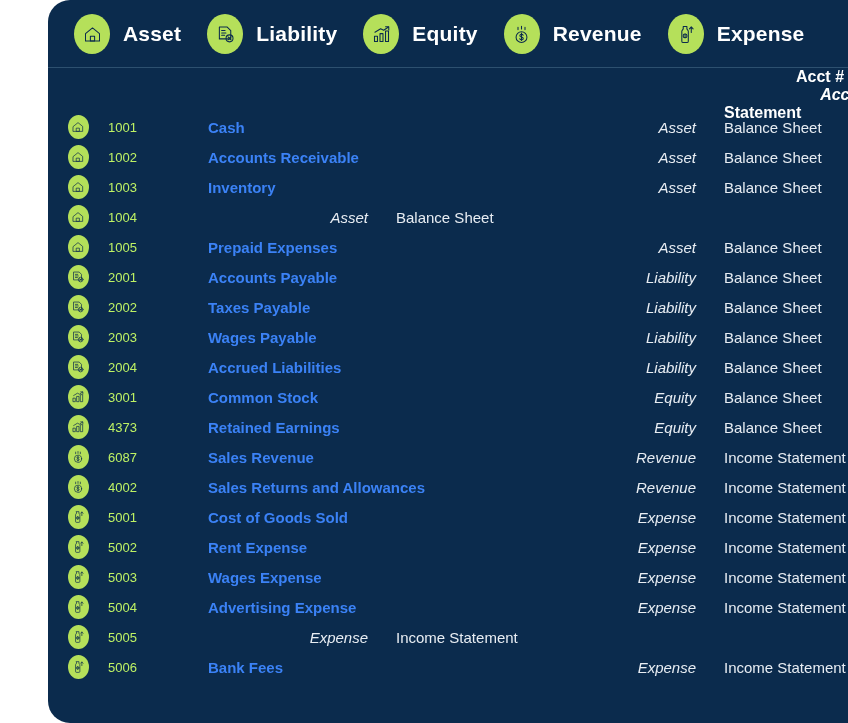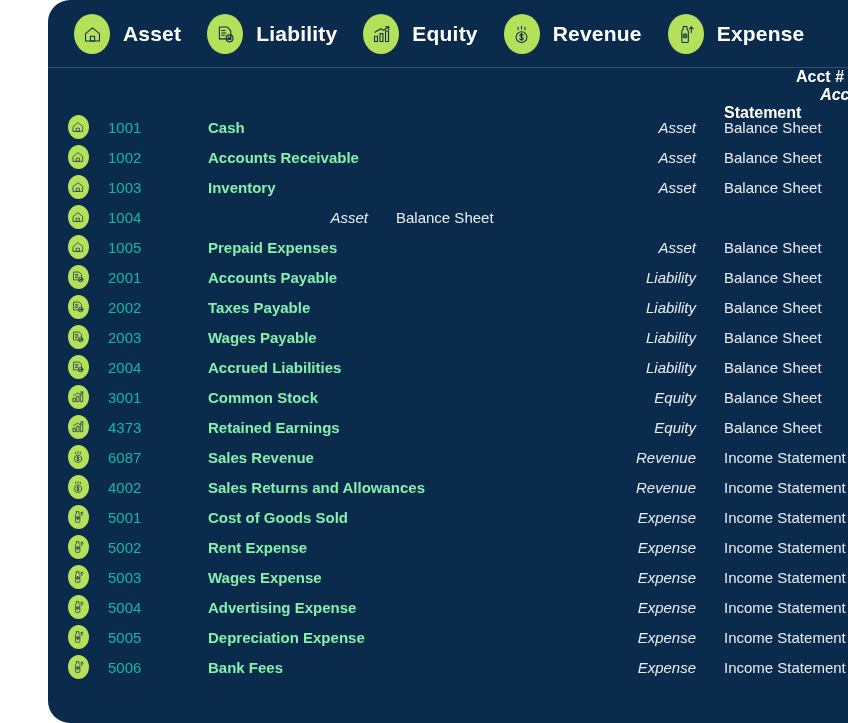--- a/index.html
+++ b/index.html
@@ -89,26 +89,26 @@
   .c-icon {
     flex: 0 0 auto;
     width: 60px;
     display: flex;
     justify-content: center;
     align-items: center;
   }
   .c-acct {
     flex: 0 0 auto;
     width: 100px;
-    color: #14b8a6;
-    font-size: 15px;
+    color: #bef264;
+    font-size: 13px;
   }
   .c-desc {
     flex: 1 1 auto;
-    color: #86efac;
+    color: #3b82f6;
     font-size: 15px;
     font-weight: bold;
   }
   .c-type {
     flex: 0 0 auto;
     width: 160px;
     text-align: right;
     color: #e8edf3;
     font-size: 15px;
     font-style: italic;
@@ -479,21 +479,20 @@
             <div class="row-badge">
               <svg width="14" height="14" viewBox="0 0 24 24" fill="none" stroke="#0b2b4d" stroke-width="1.2" stroke-linecap="round" stroke-linejoin="round">
                 <path d="M9.4 2.8 H13.6 V5.6 L15.2 8 V19.6 a1.6 1.6 0 0 1 -1.6 1.6 H9.4 a1.6 1.6 0 0 1 -1.6 -1.6 V8 L9.4 5.6 Z"></path>
                 <circle cx="11.5" cy="13.6" r="2.2"></circle>
                 <path d="M11.5 11.4 V15.8"></path>
                 <path d="M18.6 9.6 V3.6 M16.5 5.6 L18.6 3.3 L20.7 5.6"></path>
               </svg>
             </div>
           </div>
           <div class="c-acct">5005</div>
-          <div class="c-desc">Depreciation Expense</div>
           <div class="c-type">Expense</div>
           <div class="c-stmt">Income Statement</div>
         </div>
         <div class="trow">
           <div class="c-icon">
             <div class="row-badge">
               <svg width="14" height="14" viewBox="0 0 24 24" fill="none" stroke="#0b2b4d" stroke-width="1.2" stroke-linecap="round" stroke-linejoin="round">
                 <path d="M9.4 2.8 H13.6 V5.6 L15.2 8 V19.6 a1.6 1.6 0 0 1 -1.6 1.6 H9.4 a1.6 1.6 0 0 1 -1.6 -1.6 V8 L9.4 5.6 Z"></path>
                 <circle cx="11.5" cy="13.6" r="2.2"></circle>
                 <path d="M11.5 11.4 V15.8"></path>

